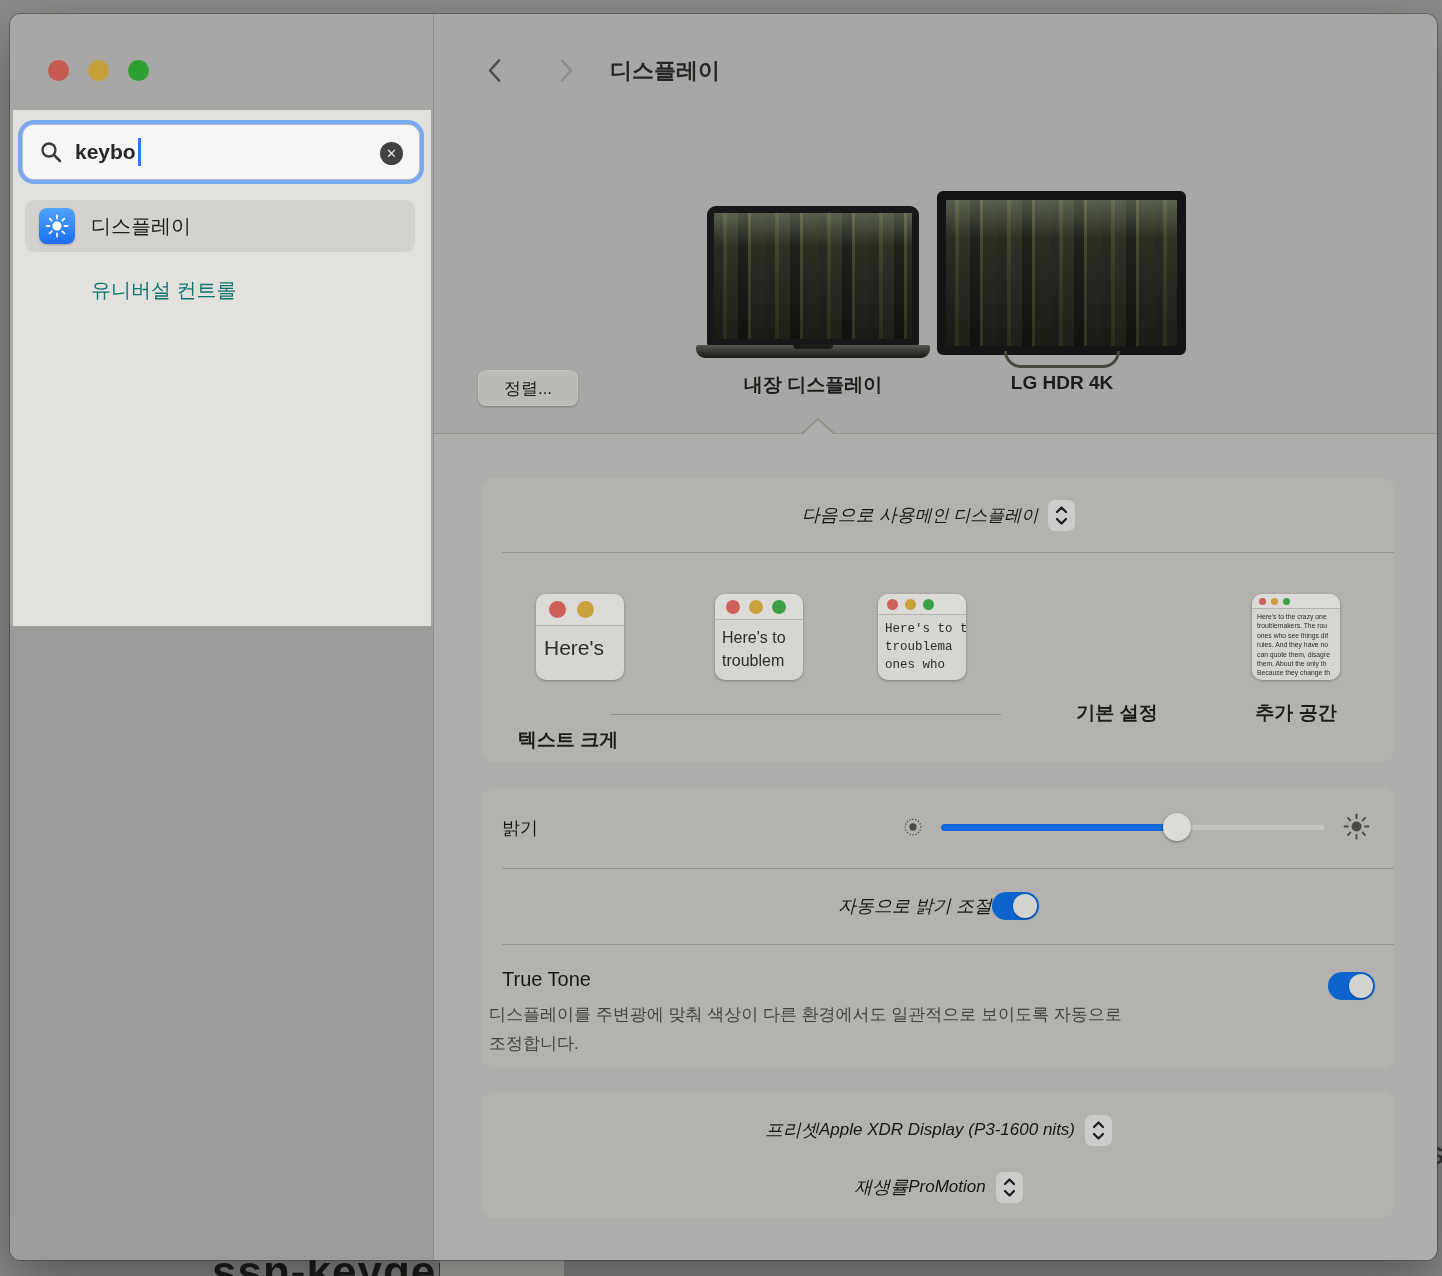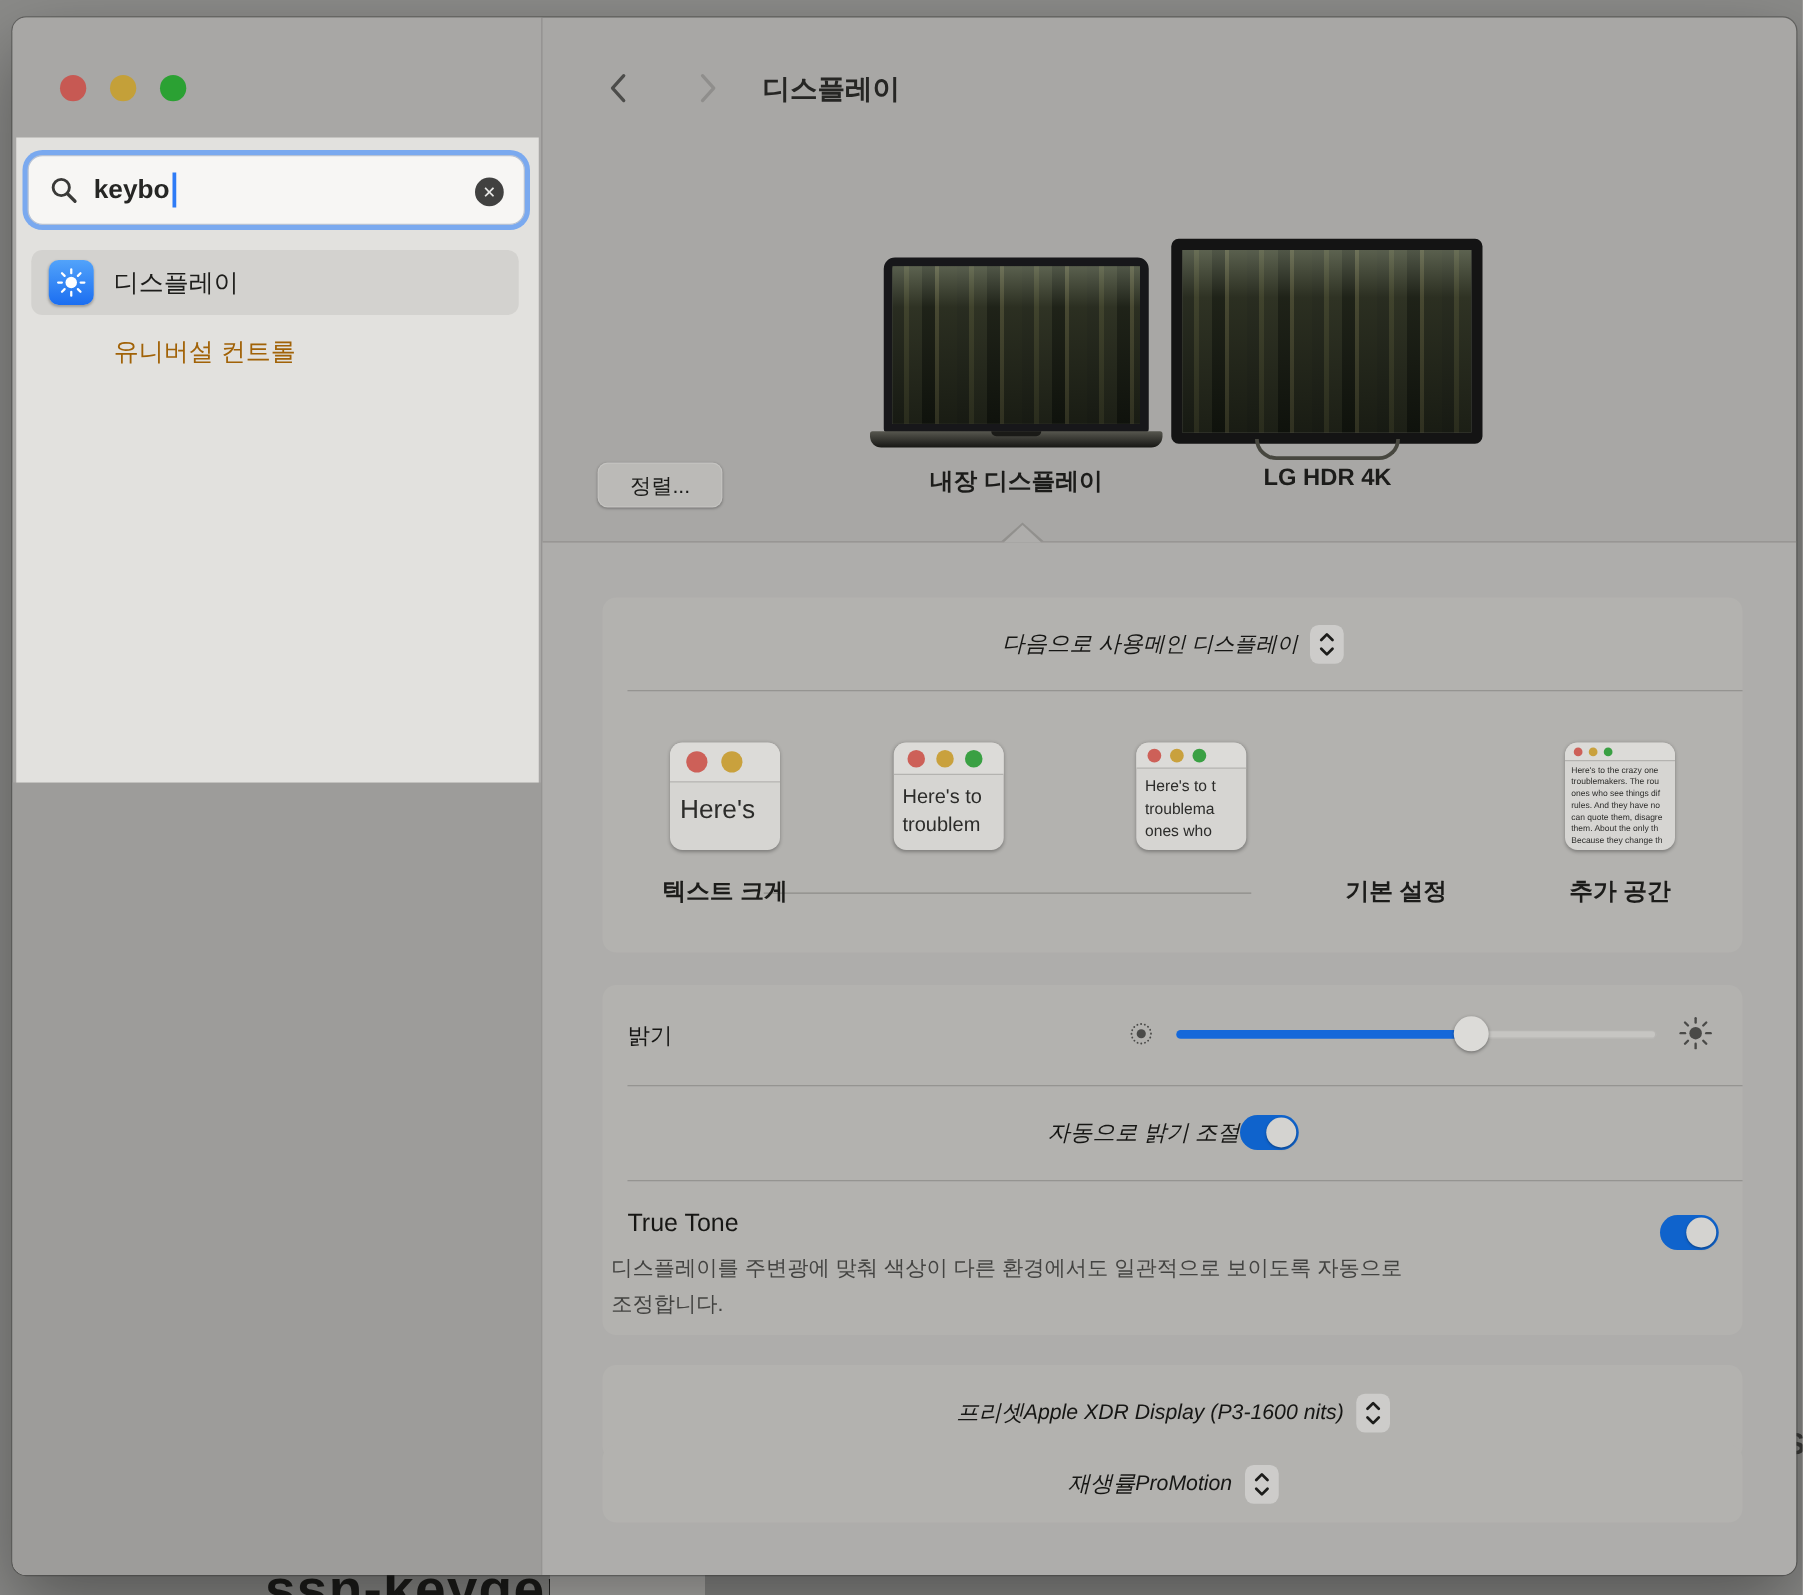--- a/index.html
+++ b/index.html
@@ -54,22 +54,22 @@
     background:#d3d2cf;display:flex;align-items:center;
   }
   .result-icon{
     width:36px;height:36px;border-radius:8px;margin-left:14px;flex:0 0 auto;
     background:linear-gradient(180deg,#52a3fa 0%,#1b6ef1 100%);
     display:flex;align-items:center;justify-content:center;
     box-shadow:0 1px 2px rgba(0,0,0,.25);
   }
   .result-label{margin-left:16px;font-size:20px;color:#1d1d1b;}
   .result-row2{
-    position:absolute;left:78px;top:158px;height:44px;display:flex;
-    font-size:20px;color:#a16207;
+    position:absolute;left:78px;top:158px;height:44px;display:flex;align-items:center;
+    font-size:20px;color:#0f766e;
   }
   
   .main{position:absolute;left:423px;top:0;right:0;bottom:0;border-left:1px solid #908f8d;}
   .main-lower{position:absolute;left:0;right:0;top:419px;bottom:0;background:#aeadab;border-top:1px solid #91908d;}
   .notch-outer{
     position:absolute;left:367px;top:404px;width:0;height:0;
     border-left:17px solid transparent;border-right:17px solid transparent;
     border-bottom:15px solid #91908d;
   }
   .notch-inner{
@@ -275,21 +275,21 @@
         <div class="bar" style="height:25px;">
           <span class="dot d-red" style="width:14px;height:14px;margin-left:11px;"></span>
           <span class="dot d-yel" style="width:14px;height:14px;margin-left:9px;"></span>
           <span class="dot d-grn" style="width:14px;height:14px;margin-left:9px;"></span>
         </div>
         <div class="body" style="font-size:16px;line-height:23px;padding:6px 0 0 7px;white-space:nowrap;">
           <div>Here's to</div>
           <div>troublem</div>
         </div>
       </div>
-      <div class="thumb" style="left:427px;">
+      <div class="thumb" style="left:396px;font-family:Liberation Mono, monospace;">
         <div class="bar" style="height:20px;">
           <span class="dot d-red" style="width:11px;height:11px;margin-left:9px;"></span>
           <span class="dot d-yel" style="width:11px;height:11px;margin-left:7px;"></span>
           <span class="dot d-grn" style="width:11px;height:11px;margin-left:7px;"></span>
         </div>
         <div class="body" style="font-size:12.5px;line-height:18px;padding:5px 0 0 7px;white-space:nowrap;">
           <div>Here's to t</div>
           <div>troublema</div>
           <div>ones who</div>
         </div>
@@ -305,21 +305,21 @@
           <div>troublemakers. The rou</div>
           <div>ones who see things dif</div>
           <div>rules. And they have no</div>
           <div>can quote them, disagre</div>
           <div>them. About the only th</div>
           <div>Because they change th</div>
         </div>
       </div>
 
       <div class="scale-line"></div>
-      <div class="thumb-label" style="left:98px;">텍스트 크게</div>
+      <div class="thumb-label" style="left:86px;margin-top:27px;">텍스트 크게</div>
       <div class="thumb-label" style="left:635px;">기본 설정</div>
       <div class="thumb-label" style="left:814px;">추가 공간</div>
     </div>
 
     <div class="card" style="top:774px;height:280px;">
       <div style="position:relative;height:80px;">
         <span class="row-label" style="position:absolute;left:20px;top:28px;">밝기</span>
         <svg class="sun" style="left:420px;top:28px;" width="22" height="22" viewBox="0 0 24 24">
           <circle cx="12" cy="12" r="4" fill="#4a4a48"></circle>
           <g stroke="#4a4a48" stroke-width="1.6" stroke-linecap="round" stroke-dasharray="0.1 3.2">

